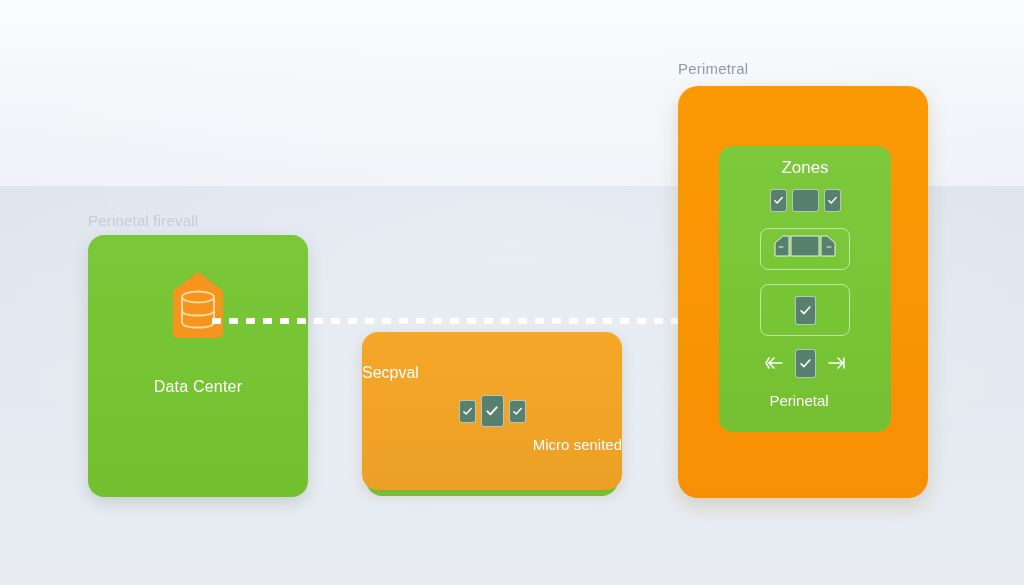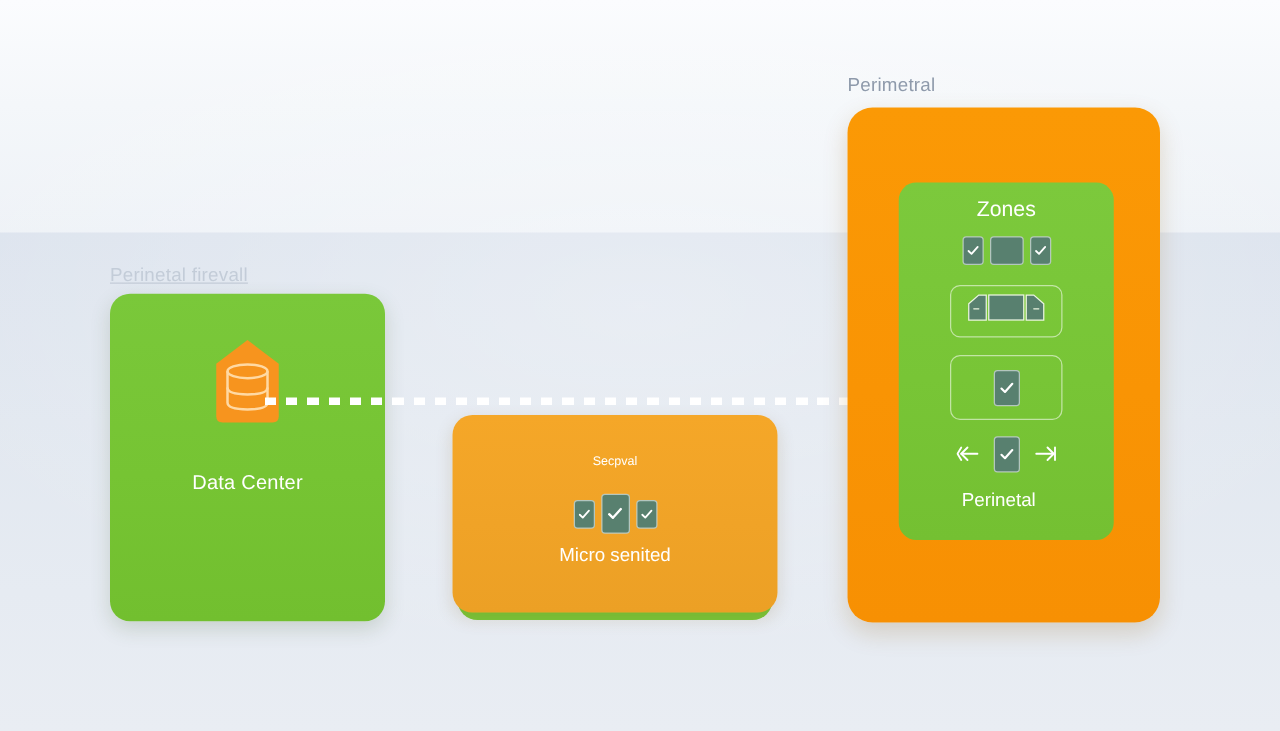--- a/index.html
+++ b/index.html
@@ -51,21 +51,20 @@
   .caption {
     position: absolute;
     font-size: 15px;
     letter-spacing: 0.2px;
     color: #9aa7b8;
     white-space: nowrap;
     text-align: left;
   }
   .caption.faint {
     color: #c3ccd8;
-    text-decoration: underline;
   }
 
   
   #dc-caption {
     left: 88px;
     top: 212px;
     width: 220px;
   }
   #datacenter-card {
     position: absolute;
@@ -129,41 +128,40 @@
     height: 158px;
     border-radius: 16px;
     background: linear-gradient(180deg, #f5a728 0%, #f0a327 55%, #eca025 100%);
     box-shadow: 0 5px 14px rgba(120,80,20,0.16);
   }
   #seg-title {
     position: absolute;
     left: 0;
     top: 32px;
     width: 260px;
-    text-align: center;
-    font-size: 10px;
+    font-size: 16px;
     color: #ffffff;
   }
   #seg-tiles {
     position: absolute;
     left: 0;
     top: 62px;
     width: 260px;
     height: 34px;
     display: flex;
     align-items: center;
     justify-content: center;
     gap: 5px;
   }
   #seg-caption {
     position: absolute;
     left: 0;
     top: 104px;
     width: 260px;
-    text-align: center;
+    text-align: right;
     font-size: 15px;
     color: #ffffff;
   }
 
   
   .tile {
     position: relative;
     background: #58806f;
     border: 1px solid rgba(255,255,255,0.55);
     border-radius: 3px;

